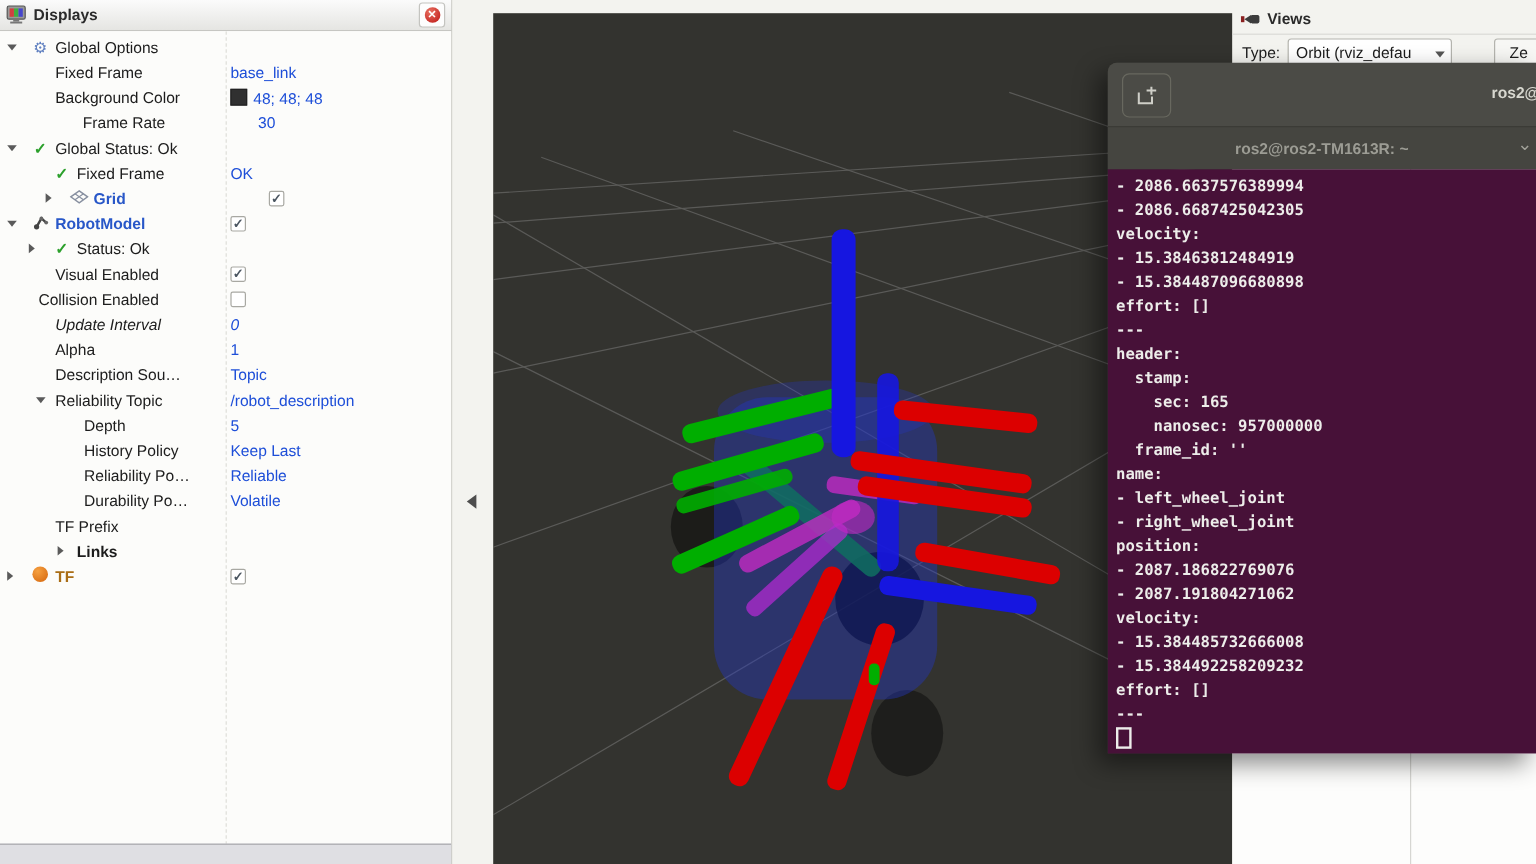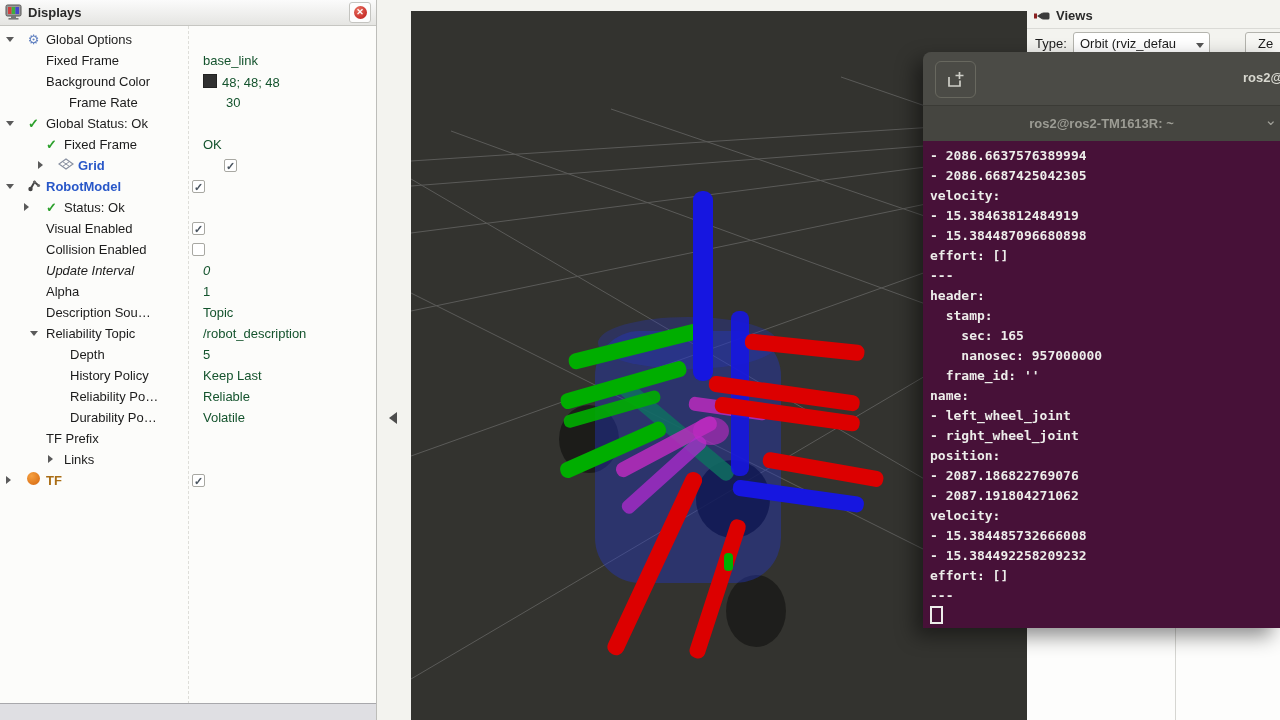--- a/index.html
+++ b/index.html
@@ -21,21 +21,21 @@
   .tree{position:absolute;left:0;top:26px;right:0;bottom:16px;background:#fcfcfa;overflow:hidden}
   .coldiv{position:absolute;left:188px;top:0;bottom:0;width:0;border-left:1px dashed #deded9}
   .trow{position:absolute;left:0;height:21px;width:100%}
   .trow .lbl{position:absolute;top:3px;font-size:13px;color:#1c1c1c;white-space:nowrap}
   .lbl.disp{color:#2857c8;font-weight:700}
   .lbl.tf{color:#a96d15;font-weight:700}
   .tri{position:absolute;width:0;height:0}
   .tri.down{top:8px;border-left:4px solid transparent;border-right:4px solid transparent;border-top:5px solid #5a5a5a}
   .tri.right{top:6px;border-top:4px solid transparent;border-bottom:4px solid transparent;border-left:5px solid #5a5a5a}
   .ticon{position:absolute;top:2px;width:17px;text-align:center;font-size:13px;line-height:17px}
-  .val{position:absolute;left:203px;top:3px;font-size:13px;color:#14532d;white-space:nowrap}
+  .val{position:absolute;left:192px;top:3px;font-size:13px;color:#1d4ed8;white-space:nowrap}
   .cbox{position:absolute;left:192px;top:4px;width:13px;height:13px;background:#fff;
         border:1px solid #a8a8a2;border-radius:2px;font-size:11px;line-height:12px;
         text-align:center;color:#4a5560;font-weight:700;box-sizing:border-box}
   .swatch{display:inline-block;width:12px;height:12px;background:#303030;border:1px solid #222;
           vertical-align:-1px;margin-right:5px}
   .tfdot{display:inline-block;width:13px;height:13px;border-radius:50%;
          background:radial-gradient(circle at 35% 30%,#f6a040,#d4650c)}
   .pbottom{position:absolute;left:0;bottom:0;right:0;height:16px;background:#dfdfe3;border-top:1px solid #a8a8ac}
 
   
@@ -150,21 +150,21 @@
       <div class="trow" style="top: 171px;">
         <span class="tri right" style="left:24px"></span>
         <span class="ticon" style="left:43px;color:#2ca02c;font-weight:700;">✓</span>
         <span class="lbl " style="left:64px">Status: Ok</span>
       </div>
       <div class="trow" style="top: 192px;">
         <span class="lbl " style="left:46px">Visual Enabled</span>
         <span class="cbox">✓</span>
       </div>
       <div class="trow" style="top: 213px;">
-        <span class="lbl " style="left:46px">Collision Enabled</span>
+        <span class="lbl " style="left:32px">Collision Enabled</span>
         <span class="cbox"></span>
       </div>
       <div class="trow" style="top: 234px; font-style: italic;">
         <span class="lbl " style="left:46px">Update Interval</span>
         <span class="val">0</span>
       </div>
       <div class="trow" style="top: 255px;">
         <span class="lbl " style="left:46px">Alpha</span>
         <span class="val">1</span>
       </div>
@@ -189,21 +189,21 @@
         <span class="lbl " style="left:70px">Reliability Po…</span>
         <span class="val">Reliable</span>
       </div>
       <div class="trow" style="top: 381px;">
         <span class="lbl " style="left:70px">Durability Po…</span>
         <span class="val">Volatile</span>
       </div>
       <div class="trow" style="top: 402px;">
         <span class="lbl " style="left:46px">TF Prefix</span>
       </div>
-      <div class="trow" style="top: 423px;">
+      <div class="trow" style="top: 423px; font-weight: bold;">
         <span class="tri right" style="left:48px"></span>
         <span class="lbl " style="left:64px">Links</span>
       </div>
       <div class="trow" style="top: 444px;">
         <span class="tri right" style="left:6px"></span>
         <span class="ticon" style="left:25px;"><span class="tfdot"></span></span>
         <span class="lbl tf" style="left:46px">TF</span>
         <span class="cbox">✓</span>
       </div>
     </div>

